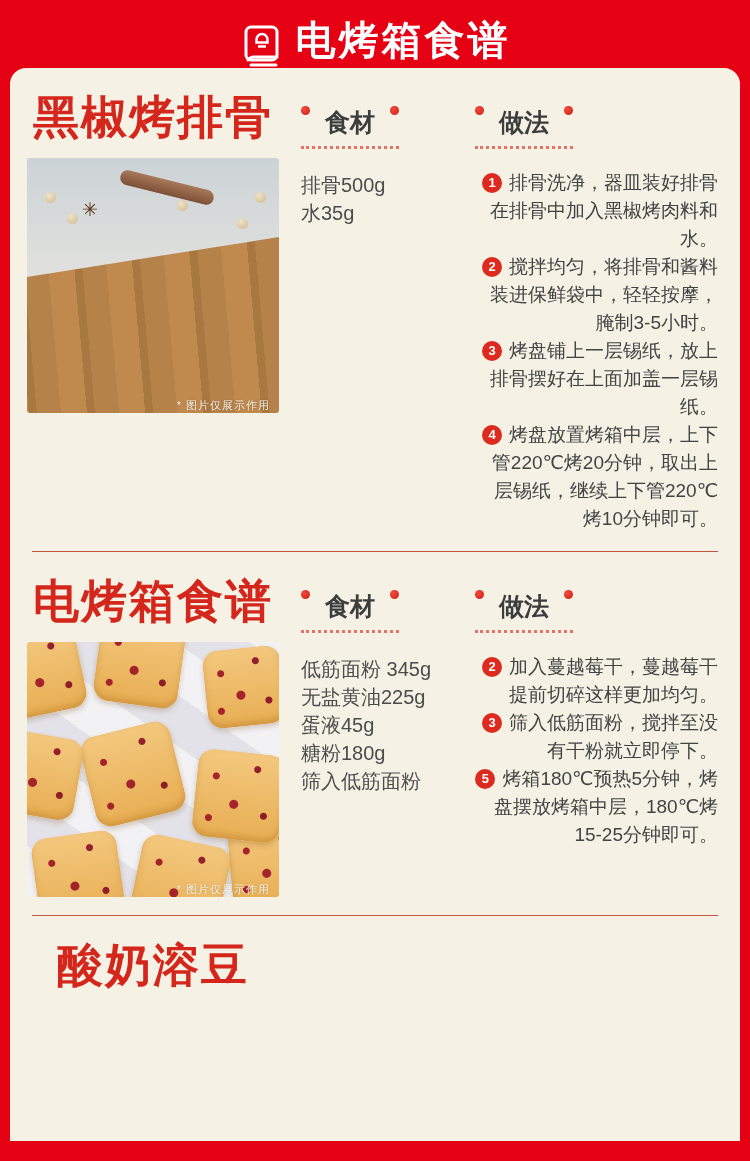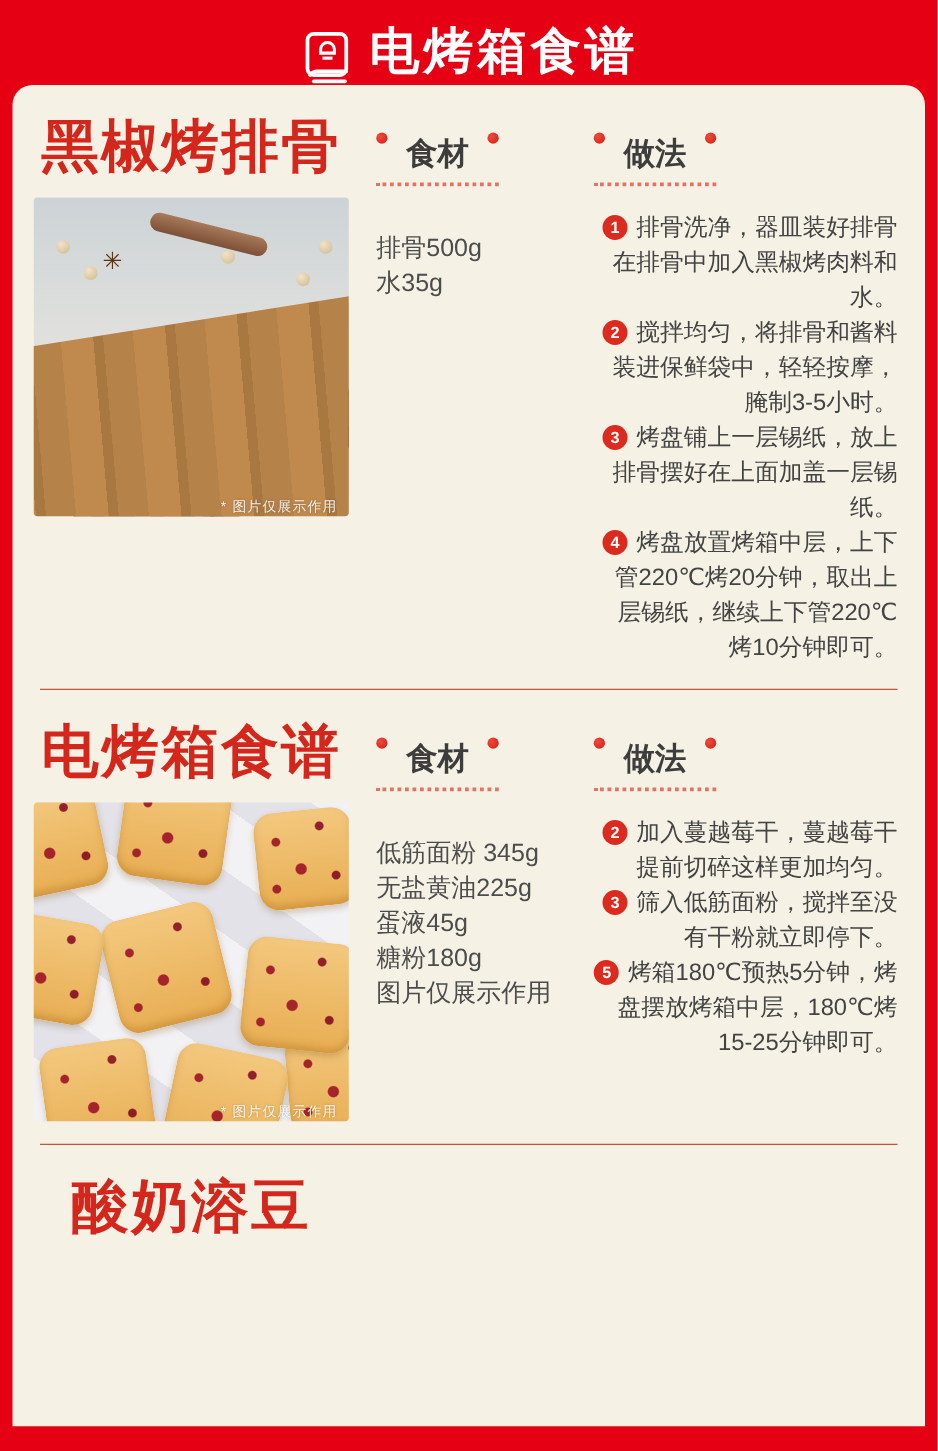--- a/index.html
+++ b/index.html
@@ -20,21 +20,21 @@
   .r-title { font-size:46px; font-weight:bold; color:#d5261c; text-align:center; letter-spacing:2px; line-height:58px; margin-top:8px; }
 
   .photo { position:relative; width:252px; height:255px; margin-top:12px; border-radius:3px; overflow:hidden; background:#ddd; }
   .watermark { position:absolute; right:9px; bottom:0; color:rgba(255,255,255,.88); font-size:11px; letter-spacing:1px; text-shadow:0 0 2px rgba(0,0,0,.25); z-index:9; }
 
   .col-head-wrap { display:inline-block; margin-top:26px; }
   .col-head { display:flex; align-items:flex-start; gap:15px; font-size:25px; font-weight:bold; color:#3d3d3d; }
   .dot { width:9px; height:9px; border-radius:50%; background:radial-gradient(circle at 35% 35%, #f04a3c, #cf1d12); flex:0 0 auto; }
   .dash { border-top:3px dotted #e37367; margin-top:7px; }
 
-  .ing-list { list-style:none; margin-top:36px; }
+  .ing-list { list-style:none; margin-top:22px; }
   .ing-list li { font-size:20px; color:#4c4c4c; line-height:28px; }
 
   .steps { margin-top:20px; }
   .steps p { font-size:19px; color:#434343; line-height:28px;text-align:right; }
   .step-num { display:inline-flex; width:20px; height:20px; border-radius:50%; background:#dc2a1f; color:#fff; font-size:13px; font-weight:bold; align-items:center; justify-content:center; margin-right:7px; transform:translateY(-2px); }
 
   
   .photo-1 { background:linear-gradient(180deg,#ccd3d6 0%,#dfe0dd 42%,#e9e5da 100%); }
   .photo-1 .board { position:absolute; left:-70px; top:98px; width:430px; height:330px; transform:rotate(-9deg); border-radius:14px;
       background:repeating-linear-gradient(94deg,#c08a4e 0 26px,#a97840 26px 34px,#b5824a 34px 58px); }
@@ -143,21 +143,21 @@
           <span class="ing-label">食材</span>
           <span class="dot"></span>
         </div>
         <div class="dash"></div>
       </div>
       <ul class="ing-list">
           <li>低筋面粉 345g</li>
           <li>无盐黄油225g</li>
           <li>蛋液45g</li>
           <li>糖粉180g</li>
-          <li>图片仅展示作用</li>
+          <li>筛入低筋面粉</li>
         </ul>
     </div>
     <div>
       <div class="col-head-wrap">
         <div class="col-head">
           <span class="dot"></span>
           <span class="met-label">做法</span>
           <span class="dot"></span>
         </div>
         <div class="dash"></div>

